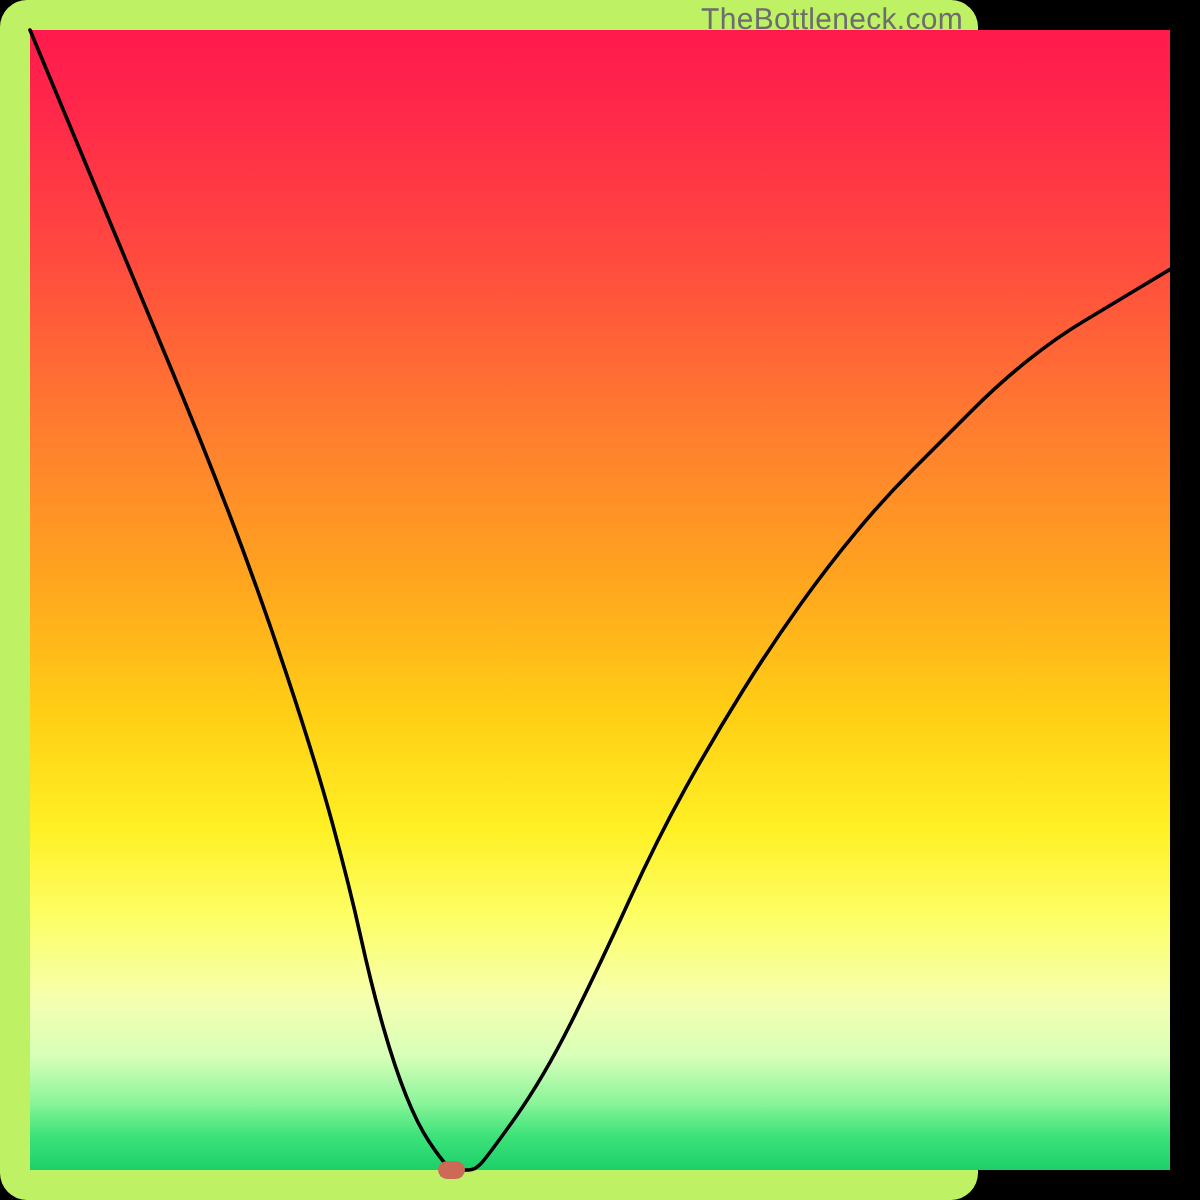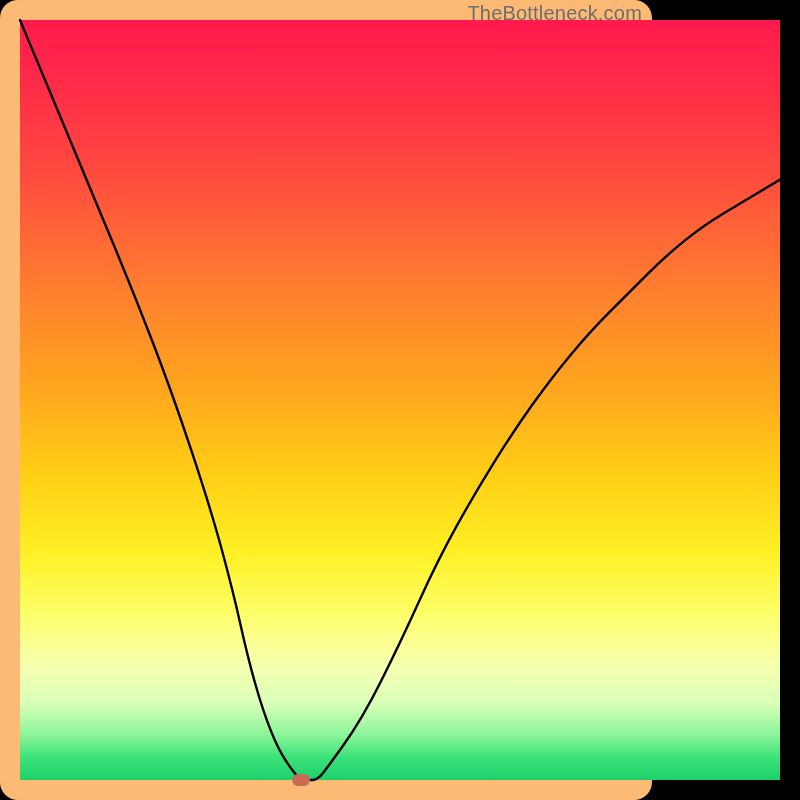--- a/index.html
+++ b/index.html
@@ -8,21 +8,21 @@
     width: 800px;
     height: 800px;
     overflow: hidden;
     background: #000;
     font-family: Arial, Helvetica, sans-serif;
   }
   .frame {
     position: relative;
     width: 652px;
     height: 800px;
-    background: #fdba74;
+    background: #bef264;
     border-radius: 18px;
   }
   .plot-area {
     position: absolute;
     left: 20px;
     top: 20px;
     width: 760px;
     height: 760px;
     
     background: linear-gradient(to bottom,

